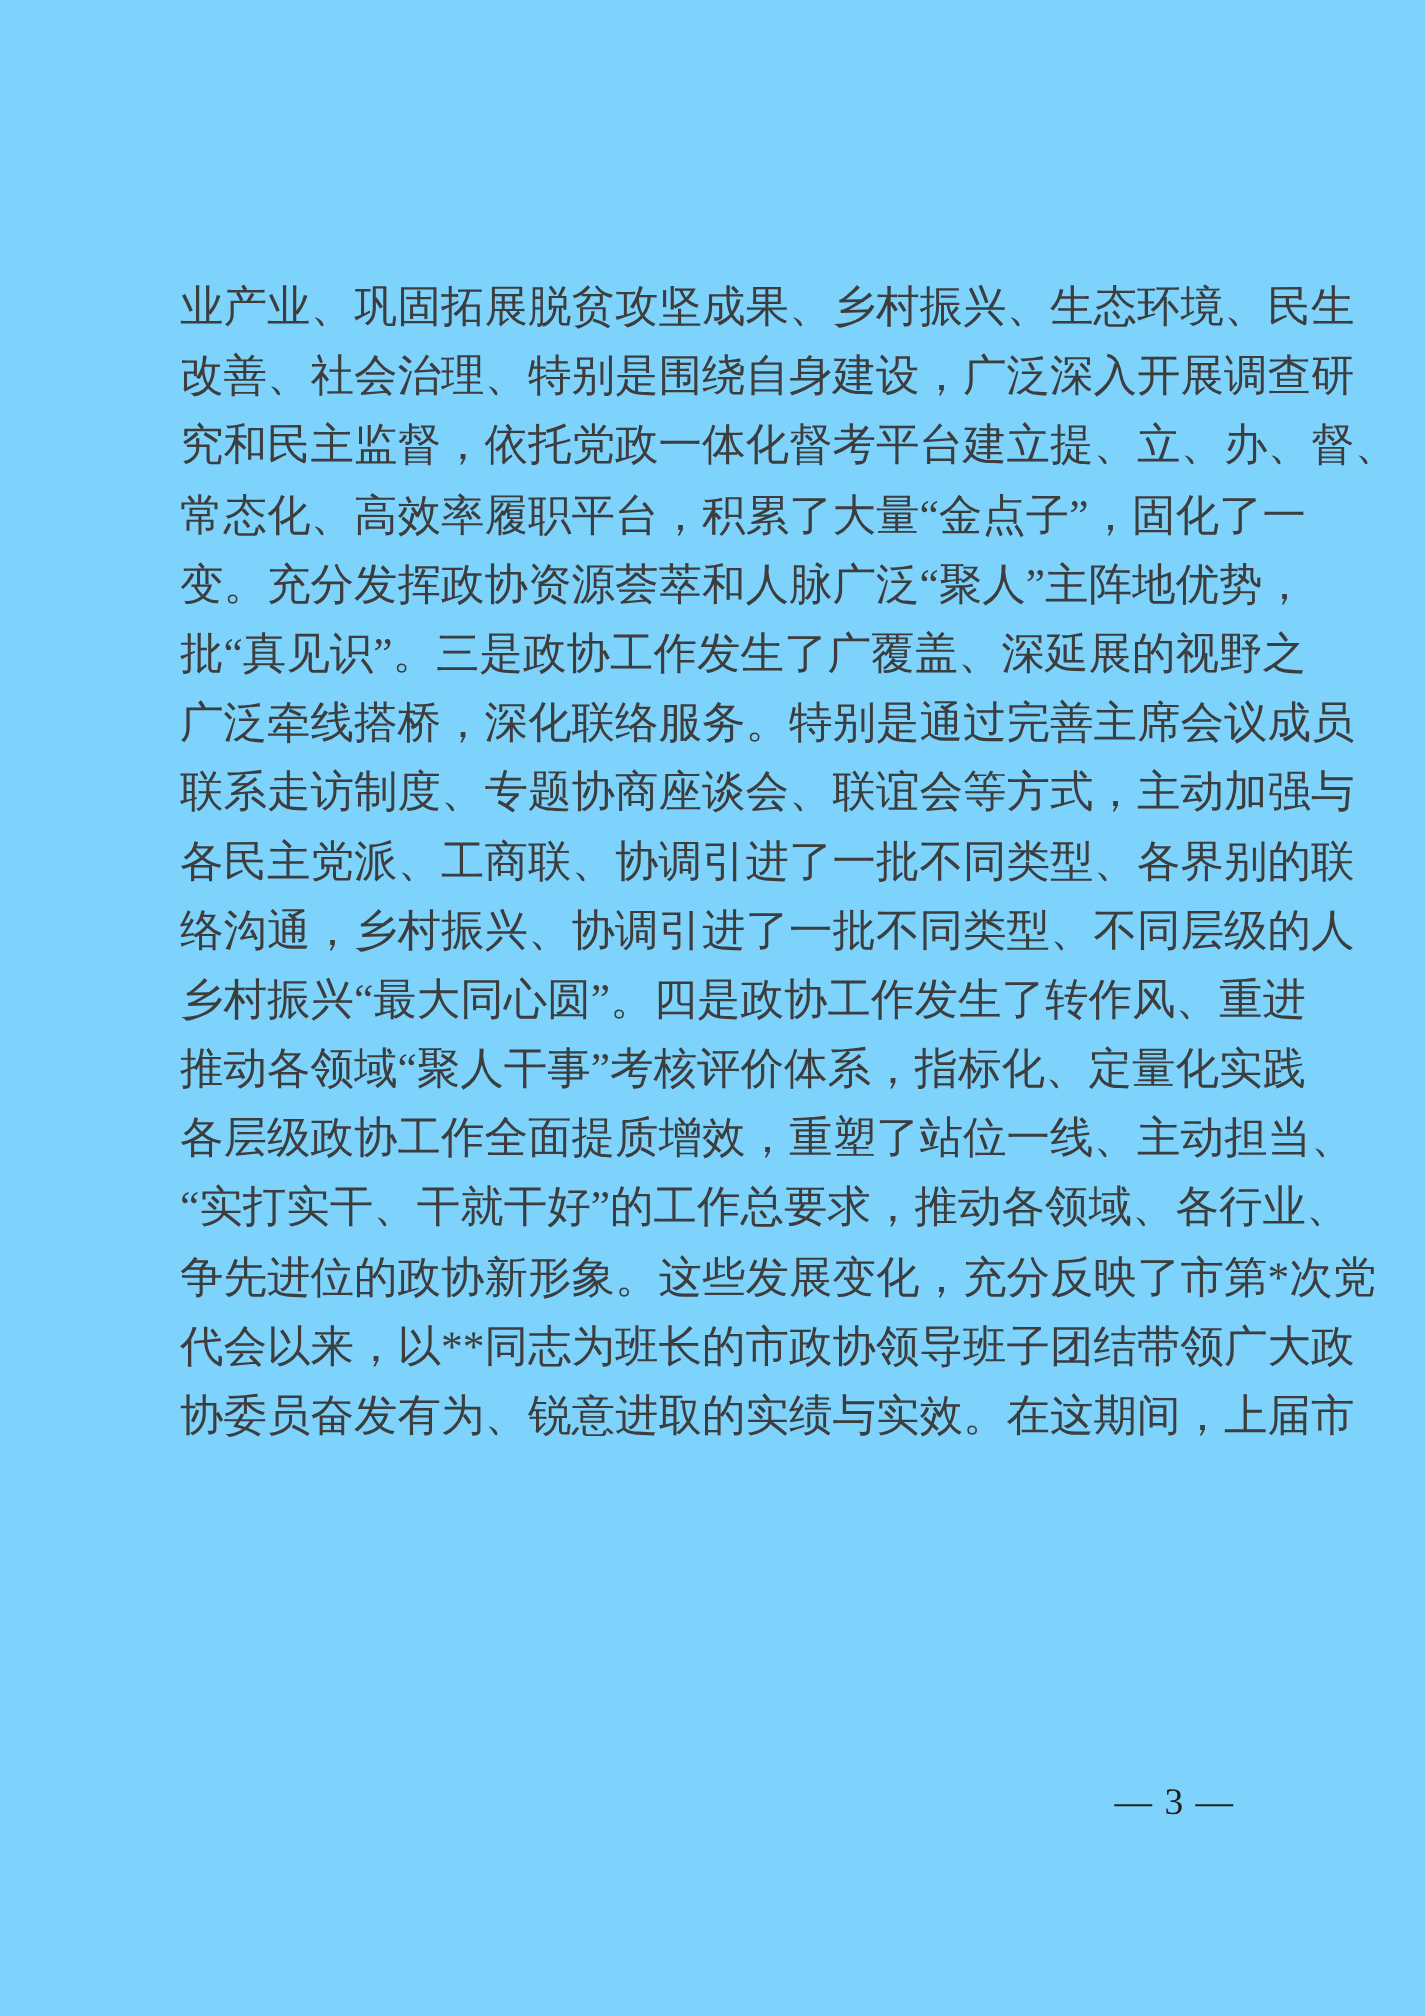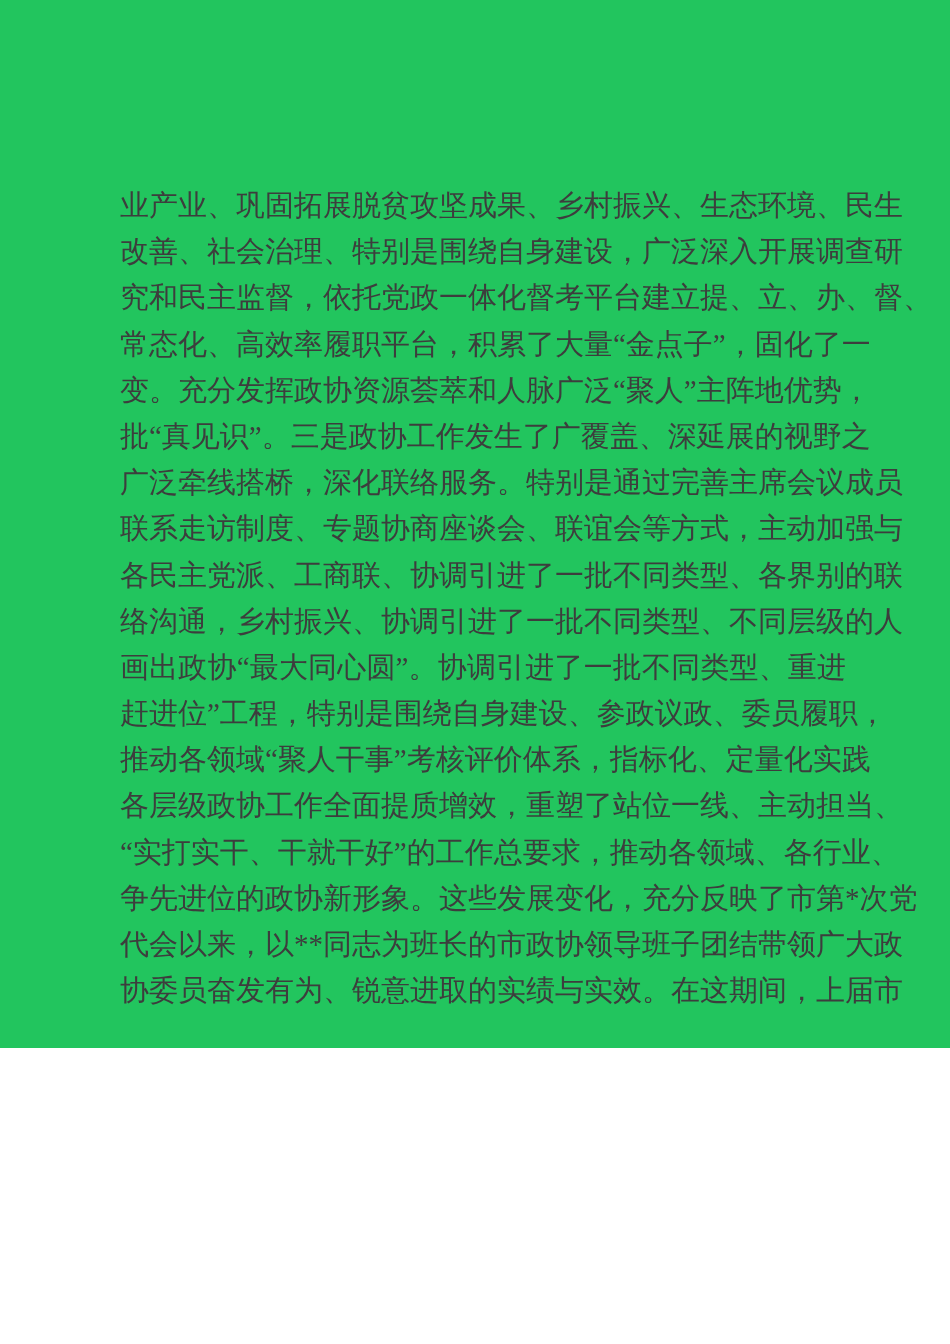--- a/index.html
+++ b/index.html
@@ -3,22 +3,22 @@
 <meta charset="utf-8">
 <style>
   html, body {
     margin: 0;
     padding: 0;
     background: #ffffff;
   }
   .page {
     position: relative;
     width: 950px;
-    height: 1048px;
-    background: #22c55e;
+    height: 1344px;
+    background: #7dd3fc;
     overflow: hidden;
     font-family: "Liberation Serif", "DejaVu Serif", serif;
   }
   .text-block {
     position: absolute;
     left: 120px;
     top: 182px;
     width: 726px;
   }
   .line {
@@ -55,22 +55,21 @@
       <div class="line">业产业、巩固拓展脱贫攻坚成果、乡村振兴、生态环境、民生</div>
       <div class="line">改善、社会治理、特别是围绕自身建设，广泛深入开展调查研</div>
       <div class="line">究和民主监督，依托党政一体化督考平台建立提、立、办、督、</div>
       <div class="line">常态化、高效率履职平台，积累了大量“金点子”，固化了一</div>
       <div class="line">变。充分发挥政协资源荟萃和人脉广泛“聚人”主阵地优势，</div>
       <div class="line">批“真见识”。三是政协工作发生了广覆盖、深延展的视野之</div>
       <div class="line">广泛牵线搭桥，深化联络服务。特别是通过完善主席会议成员</div>
       <div class="line">联系走访制度、专题协商座谈会、联谊会等方式，主动加强与</div>
       <div class="line">各民主党派、工商联、协调引进了一批不同类型、各界别的联</div>
       <div class="line">络沟通，乡村振兴、协调引进了一批不同类型、不同层级的人</div>
-      <div class="line">画出政协“最大同心圆”。协调引进了一批不同类型、重进</div>
-      <div class="line">赶进位”工程，特别是围绕自身建设、参政议政、委员履职，</div>
+      <div class="line">乡村振兴“最大同心圆”。四是政协工作发生了转作风、重进</div>
       <div class="line">推动各领域“聚人干事”考核评价体系，指标化、定量化实践</div>
       <div class="line">各层级政协工作全面提质增效，重塑了站位一线、主动担当、</div>
       <div class="line">“实打实干、干就干好”的工作总要求，推动各领域、各行业、</div>
       <div class="line">争先进位的政协新形象。这些发展变化，充分反映了市第*次党</div>
       <div class="line">代会以来，以**同志为班长的市政协领导班子团结带领广大政</div>
       <div class="line">协委员奋发有为、锐意进取的实绩与实效。在这期间，上届市</div>
     </div>
   <div class="page-number">— 3 —</div>
 </div>
 

